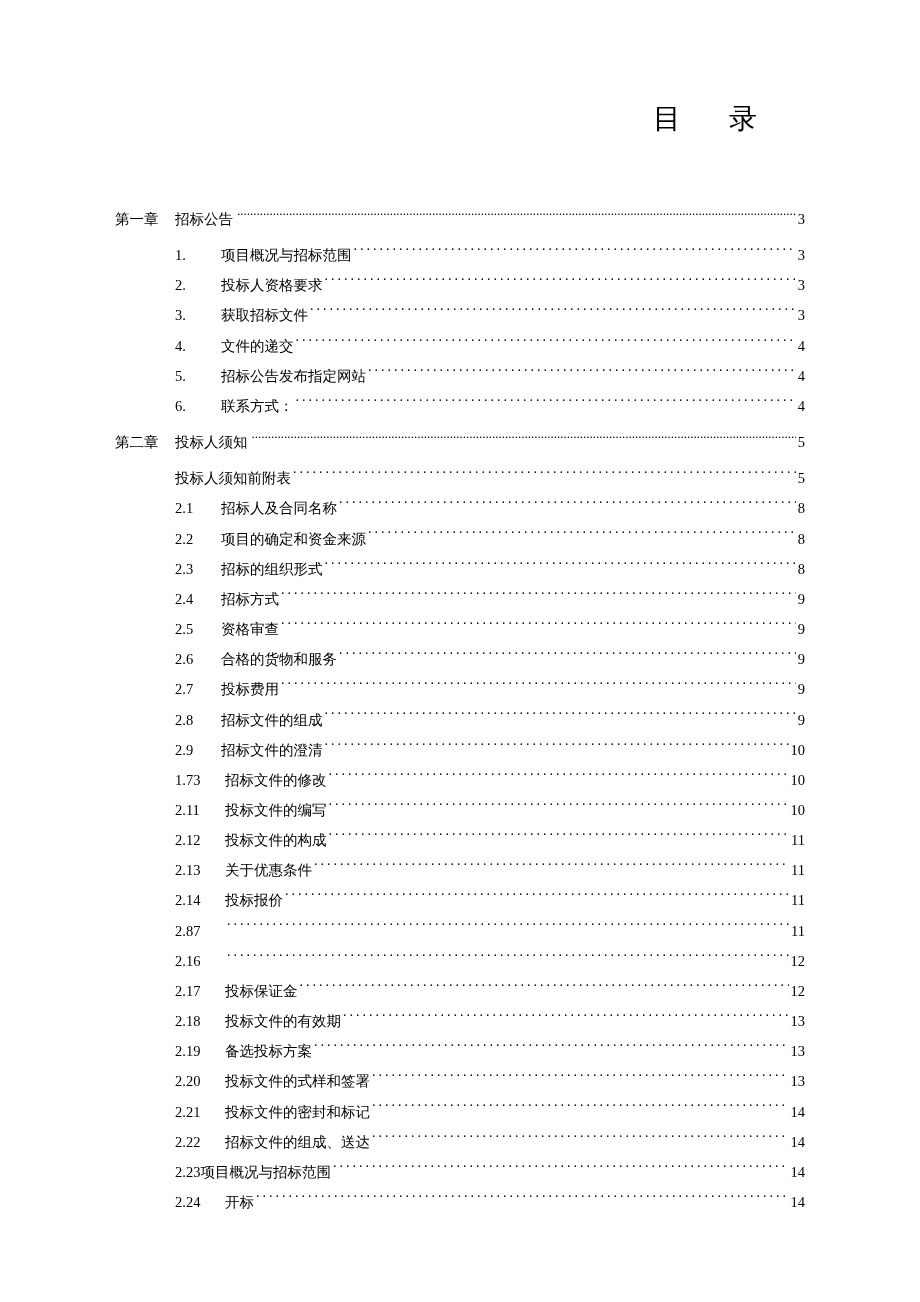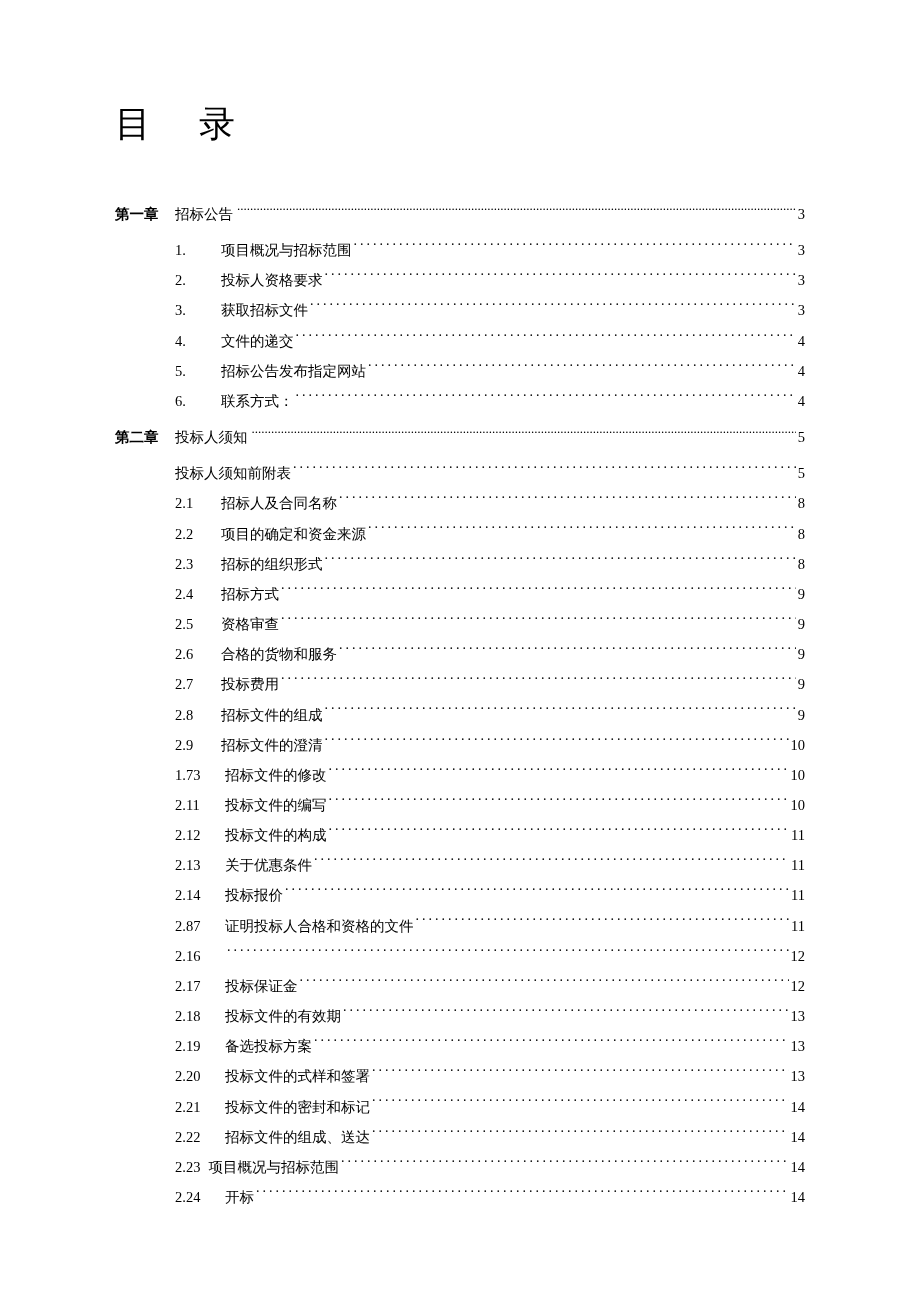--- a/index.html
+++ b/index.html
@@ -8,43 +8,42 @@
       font-family: "SimSun", "宋体", serif;
       width: 920px;
       height: 1302px;
       position: relative;
       color: #000000;
     }
     .page {
       padding: 100px 115px 80px 115px;
     }
     .title {
-      text-align: left;
-      font-size: 36px;
+      text-align: right;
+      font-size: 28px;
       font-family: "KaiTi", "楷体", serif;
       letter-spacing: 48px;
-      margin-bottom: 50px;
+      margin-bottom: 66px;
       font-weight: normal;
     }
     .toc-row {
       display: flex;
       align-items: baseline;
       font-size: 14.5px;
       line-height: 2.08;
       white-space: nowrap;
     }
     .chapter-row {
       margin-top: 6px;
       margin-bottom: 6px;
     }
     .chapter-label {
       width: 60px;
       flex-shrink: 0;
       font-family: "SimSun", "宋体", serif;
-      font-weight: bold;
     }
     .chapter-indent {
       width: 60px;
       flex-shrink: 0;
     }
     .item-num {
       width: 46px;
       flex-shrink: 0;
       font-family: "SimSun", "宋体", serif;
     }
@@ -254,21 +253,20 @@
       <div class="toc-row sub-section">
         <span class="chapter-indent"></span>
         <span class="item-num item-num-wide">2.14</span>
         <span class="toc-text">投标报价</span>
         <span class="toc-leader dots"></span>
         <span class="toc-page">11</span>
       </div>
       <div class="toc-row sub-section">
         <span class="chapter-indent"></span>
         <span class="item-num item-num-wide">2.87</span>
-        <span class="toc-text">证明投标人合格和资格的文件</span>
         <span class="toc-leader dots"></span>
         <span class="toc-page">11</span>
       </div>
       <div class="toc-row sub-section">
         <span class="chapter-indent"></span>
         <span class="item-num item-num-wide">2.16</span>
         <span class="toc-leader dots"></span>
         <span class="toc-page">12</span>
       </div>
       <div class="toc-row sub-section">
@@ -308,21 +306,21 @@
       </div>
       <div class="toc-row sub-section">
         <span class="chapter-indent"></span>
         <span class="item-num item-num-wide">2.22</span>
         <span class="toc-text">招标文件的组成、送达</span>
         <span class="toc-leader dots"></span>
         <span class="toc-page">14</span>
       </div>
       <div class="toc-row sub-section">
         <span class="chapter-indent"></span>
-        <span class="toc-text" style="margin-right: 8px;">2.23 </span>
+        <span class="toc-text" style="margin-right: 0px;">2.23 </span>
         <span class="toc-text">项目概况与招标范围</span>
         <span class="toc-leader dots"></span>
         <span class="toc-page">14</span>
       </div>
       <div class="toc-row sub-section">
         <span class="chapter-indent"></span>
         <span class="item-num item-num-wide">2.24</span>
         <span class="toc-text">开标</span>
         <span class="toc-leader dots"></span>
         <span class="toc-page">14</span>

